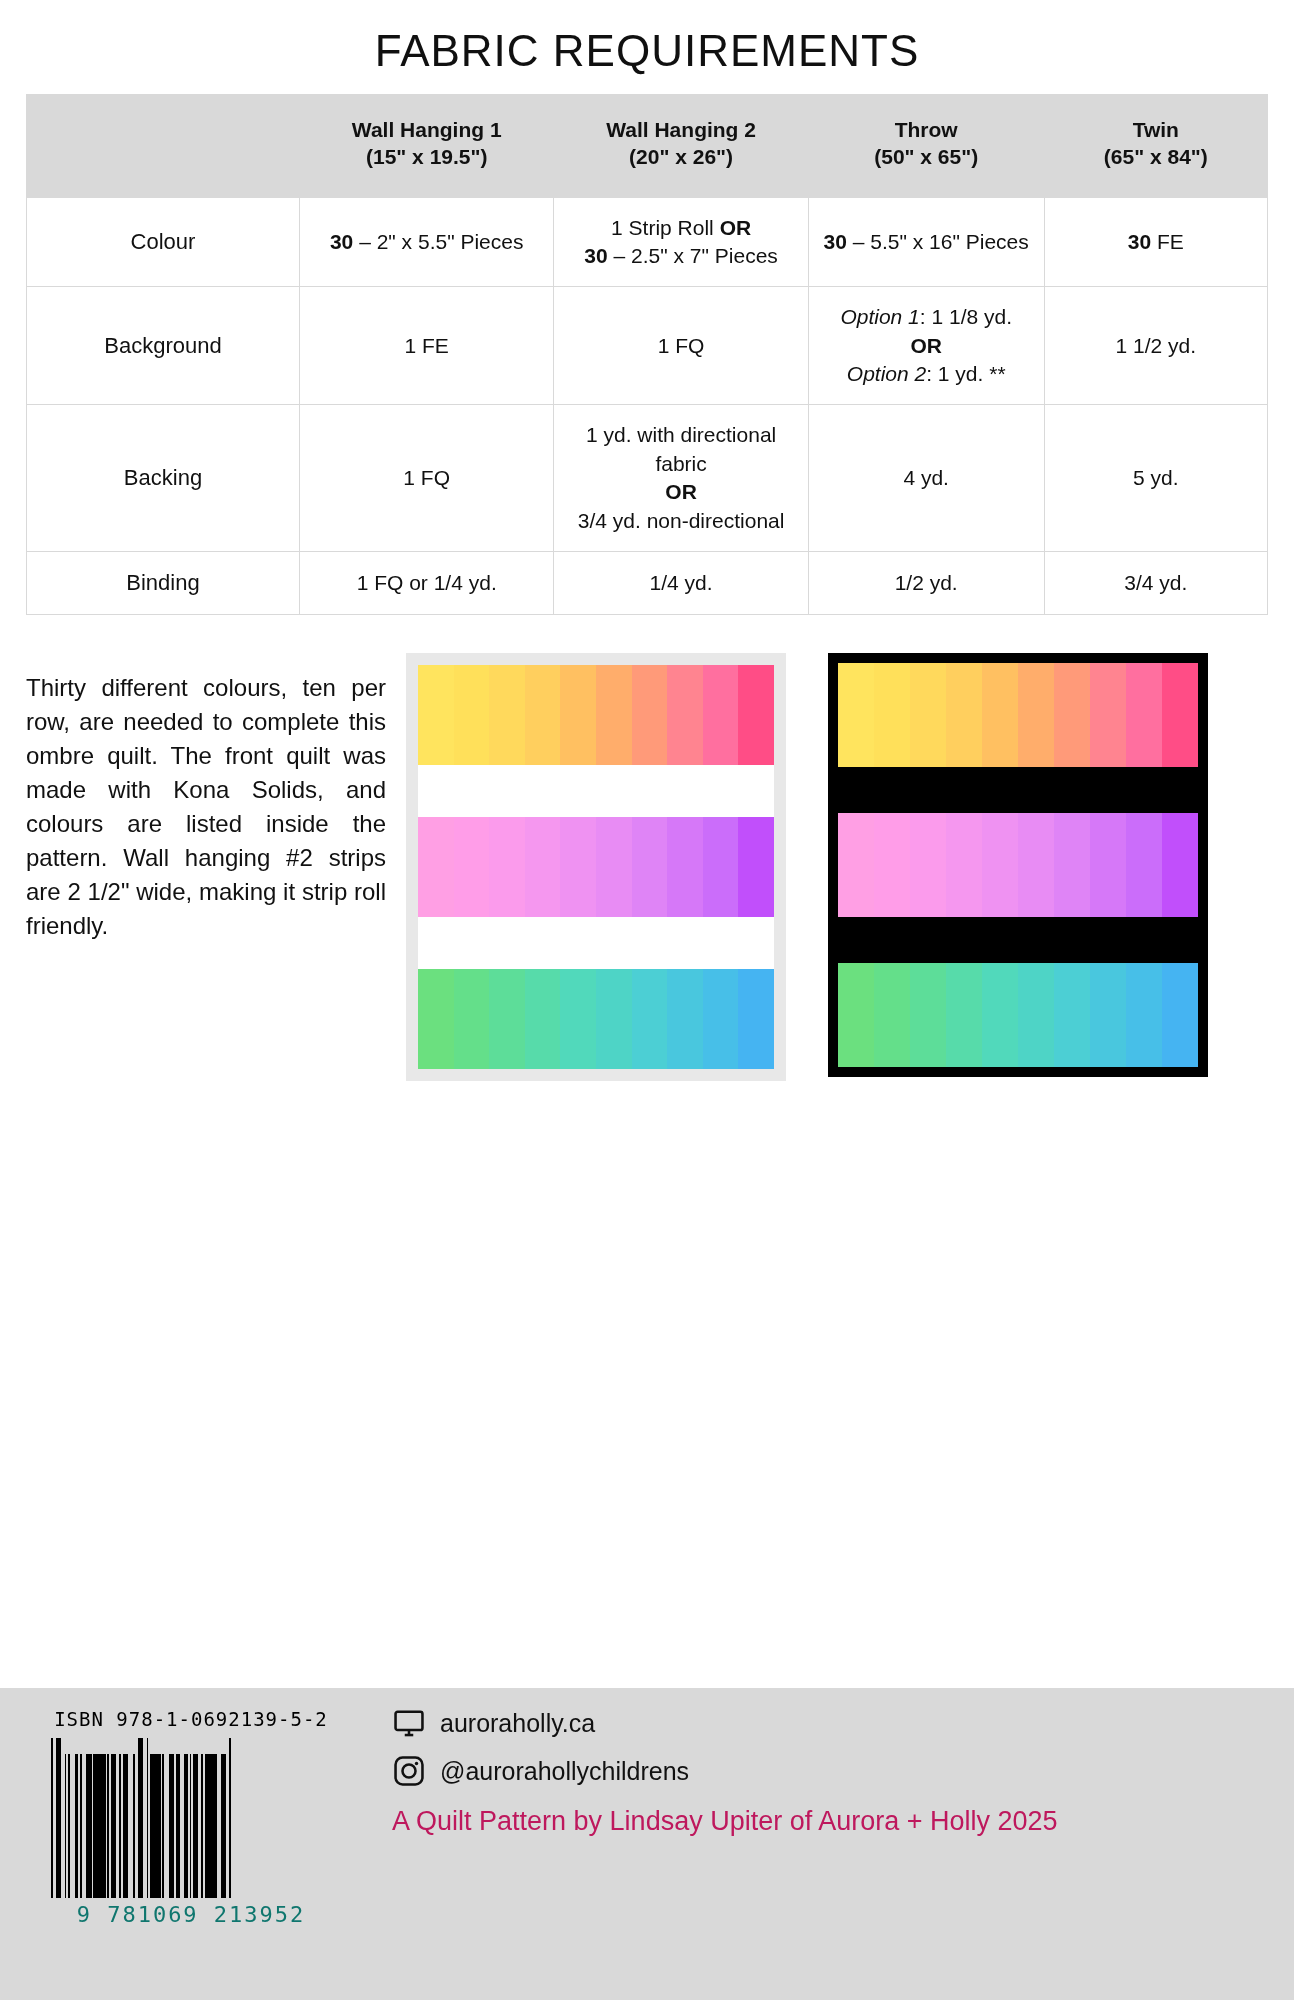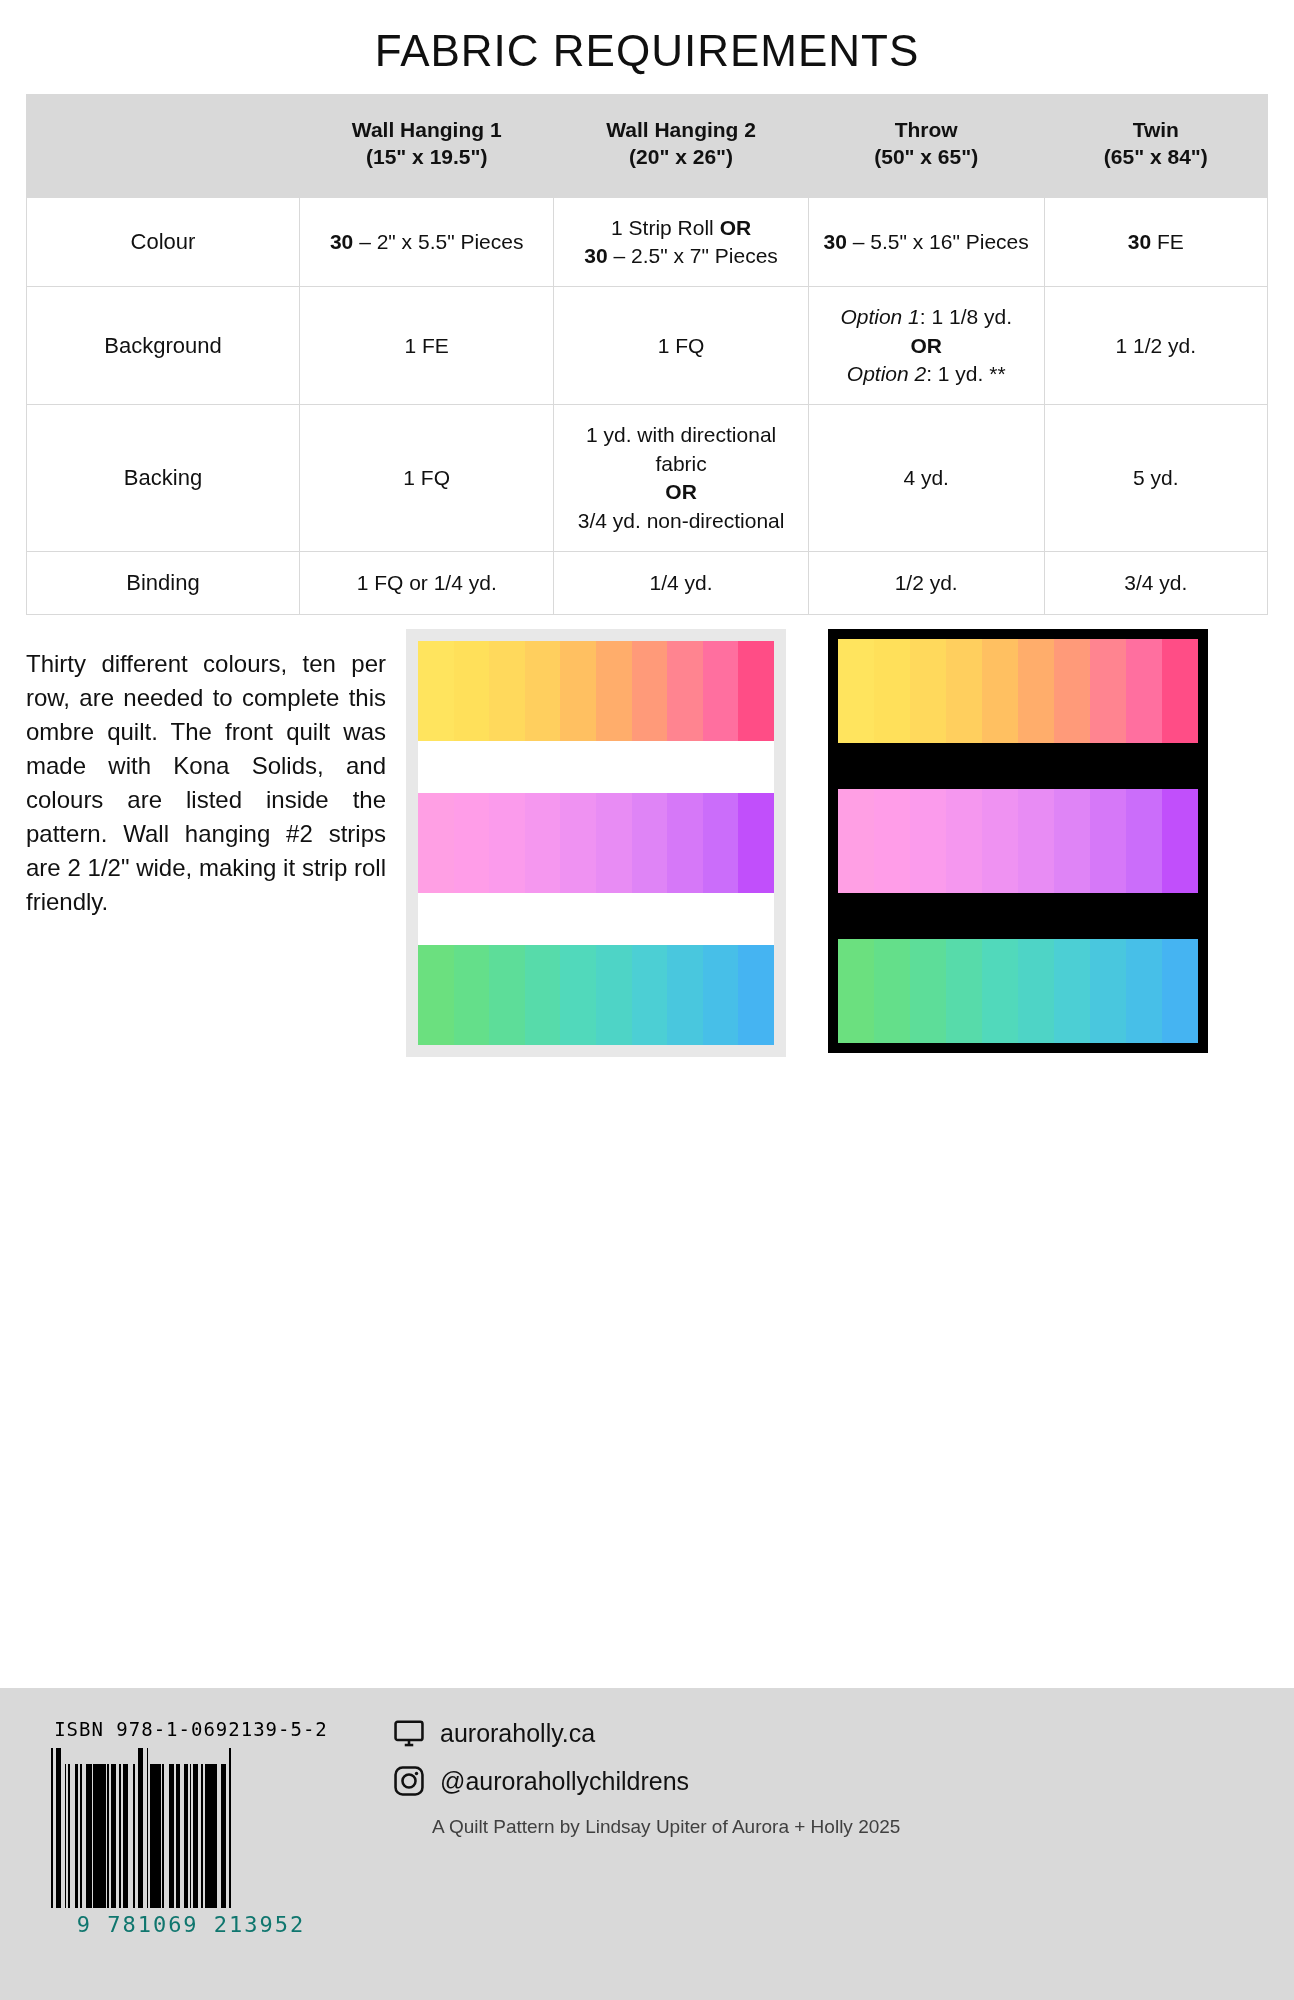--- a/index.html
+++ b/index.html
@@ -68,21 +68,21 @@
   table.req tbody td.rowlabel {
     font-size: 22px;
   }
   td .b { font-weight: bold; }
   td .it { font-style: italic; }
   .h-sub { display: block; }
   
   .mid {
     display: flex;
     align-items: flex-start;
-    padding: 14px 26px 0 26px;
+    padding: 38px 26px 0 26px;
     gap: 20px;
   }
   .blurb {
     width: 360px;
     font-size: 24px;
     line-height: 1.42;
     text-align: justify;
     color: #111;
     padding-top: 18px;
   }
@@ -107,21 +107,21 @@
   .swatch-block.dark .strip-row { height: 104px; }
   
   .footer {
     position: absolute;
     left: 0;
     bottom: 0;
     width: 1294px;
     height: 312px;
     background: #d9d9d9;
     display: flex;
-    padding: 22px 26px;
+    padding: 12px 26px;
   }
   .footer-left {
     width: 330px;
     display: flex;
     flex-direction: column;
     align-items: center;
     padding-top: 8px;
   }
   .isbn-text {
     font-family: "DejaVu Sans Mono", monospace;
@@ -158,24 +158,23 @@
   .contact-row {
     display: flex;
     align-items: center;
     gap: 14px;
     margin-bottom: 14px;
     font-size: 25px;
     color: #111;
   }
   .ig-icon, .web-icon { width: 34px; height: 34px; flex: none; }
   .credit {
-    font-size: 19px;
+    font-size: 27px;
     margin-top: 18px;
-    color: #404040;
-    margin-left: 40px;
+    color: #be185d;
   }
   .rights {
     font-size: 14px;
     margin-top: 8px;
     color: #111;
   }
 </style>
 </head>
 <body>
 

